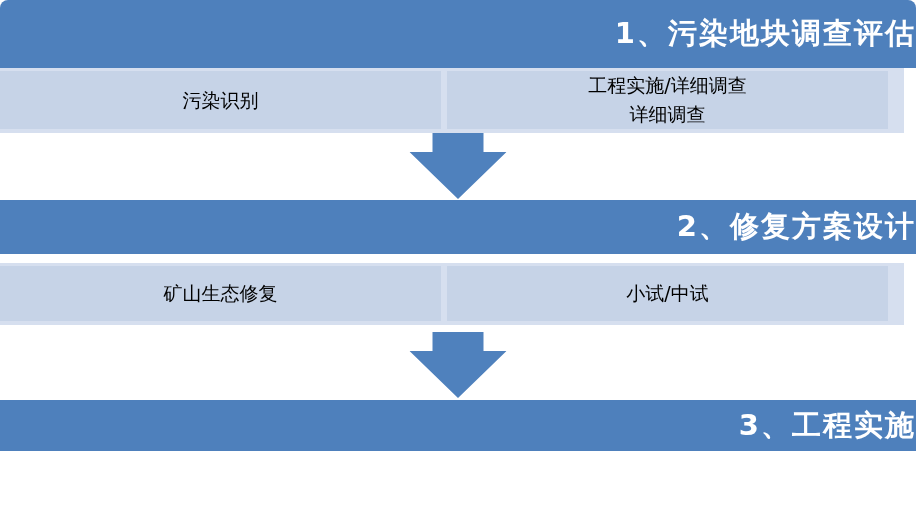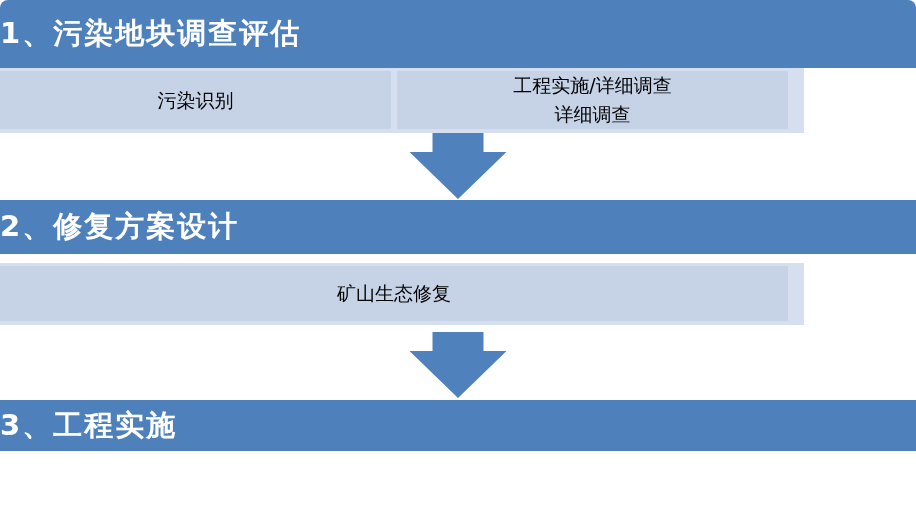--- a/index.html
+++ b/index.html
@@ -15,33 +15,33 @@
     overflow: hidden;
   }
   .stage-header {
     position: absolute;
     left: 0;
     width: 916px;
     background: #4E80BC;
     color: #ffffff;
     display: flex;
     align-items: center;
-    justify-content: flex-start;
+    justify-content: flex-end;
     font-weight: bold;
     font-size: 29px;
     letter-spacing: 2px;
   }
   .hdr-1 { top: 0;     height: 68px; border-radius: 8px 8px 0 0; }
   .hdr-2 { top: 200px; height: 54px; }
   .hdr-3 { top: 400px; height: 51px; }
 
   .cells {
     position: absolute;
     left: 0;
-    width: 804px;
+    width: 904px;
     background: #D6DFEF;          
     padding: 3px 16px 4px 0;
     box-sizing: border-box;
     display: flex;
     gap: 6px;
   }
   .cells-1 { top: 68px;  height: 65px; }
   .cells-2 { top: 263px; height: 62px; }
   .cells-3 { top: 457px; height: 65px; }
 
@@ -89,20 +89,23 @@
     <polygon points="23,0 74,0 74,19 97,19 48.5,66 0,19 23,19" fill="#4F81BD"></polygon>
   </svg>
 
   <div class="stage-header hdr-2">
     <span>2、修复方案设计</span>
   </div>
   <div class="cells cells-2">
     <div class="cell">
       <span class="cell-label">矿山生态修复</span>
     </div>
+    <div class="cell">
+      <span class="cell-label">小试/中试</span>
+    </div>
   </div>
 
   <svg class="down-arrow arrow-2" viewBox="0 0 97 66" aria-hidden="true">
     <polygon points="23,0 74,0 74,19 97,19 48.5,66 0,19 23,19" fill="#4F81BD"></polygon>
   </svg>
 
   <div class="stage-header hdr-3">
     <span>3、工程实施</span>
   </div>
 

